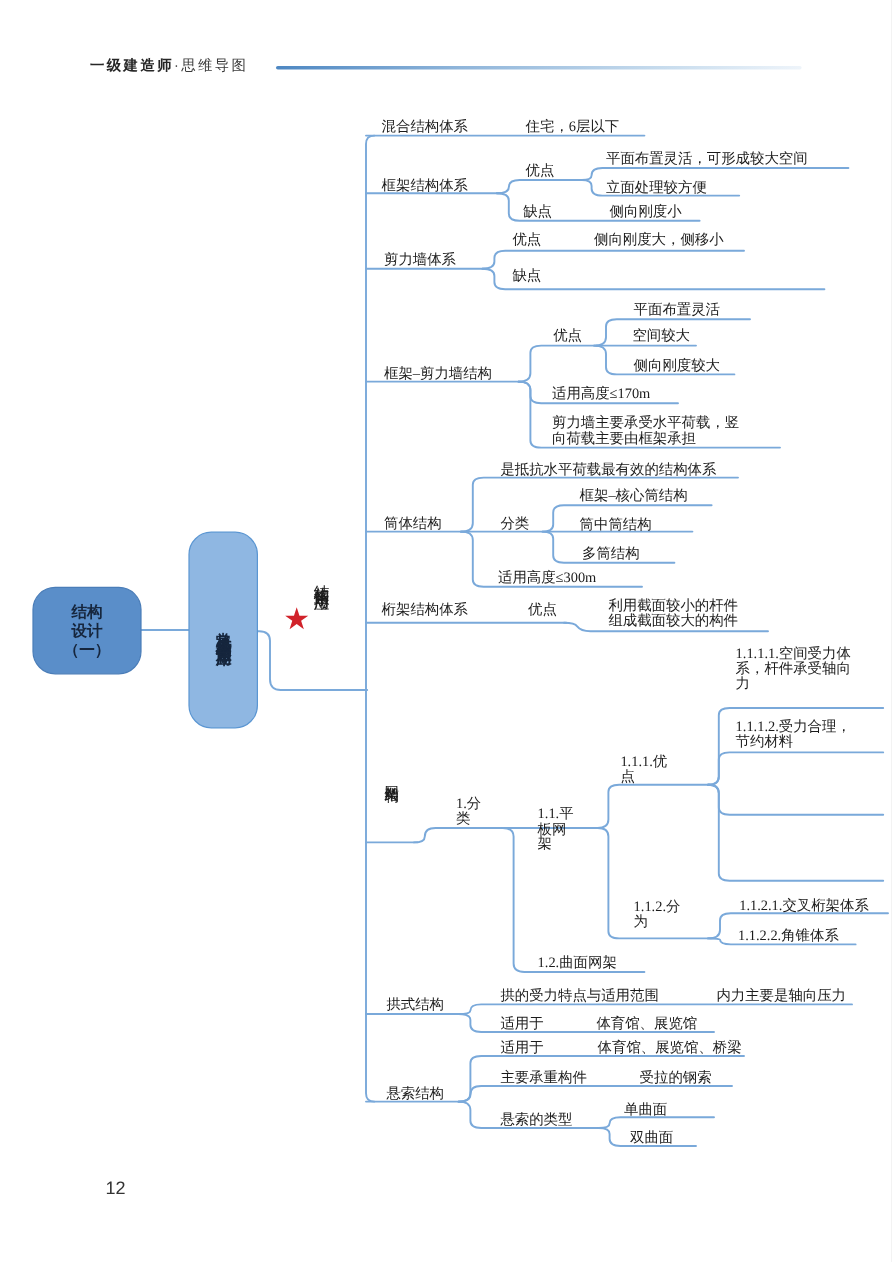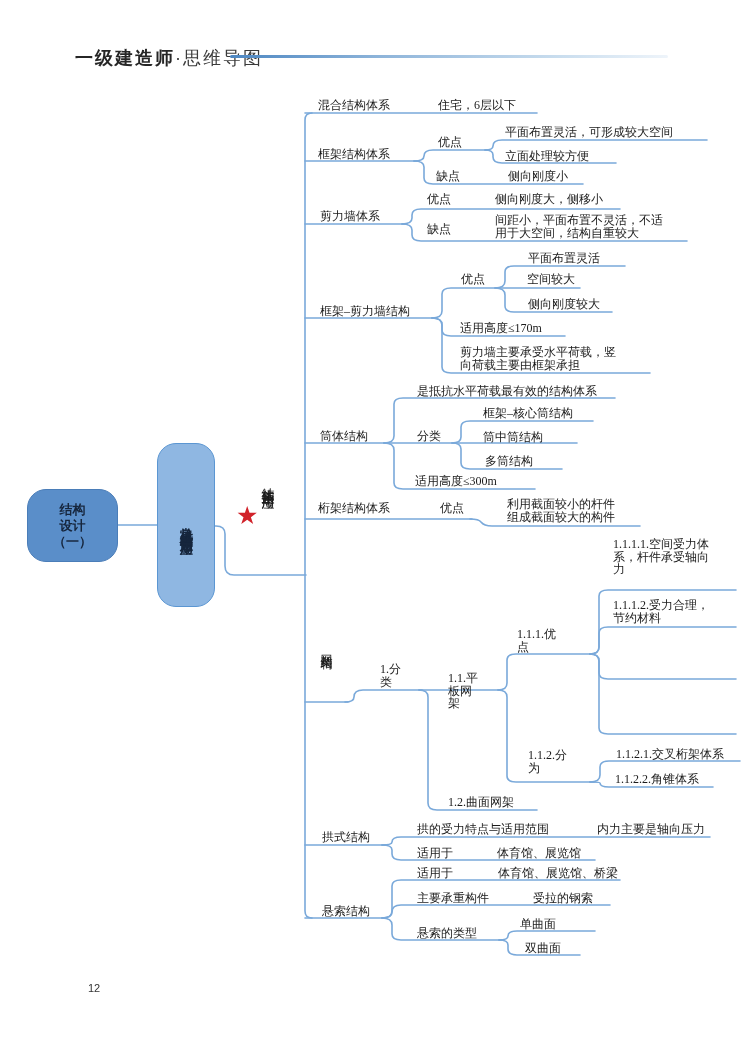--- a/index.html
+++ b/index.html
@@ -4,28 +4,28 @@
 <style>
   :root{
     --line:#7AA9DA; --root-fill:#5A8EC9; --root-border:#47379;
     --branch-fill:#8FB7E2; --branch-border:#5B96D2; --star:#D1222A;
   }
   html,body{margin:0;padding:0;background:#e8e8e8;}
   #page{position:relative;width:743px;height:1052px;background:#ffffff;overflow:hidden;
         font-family:"Liberation Serif","DejaVu Serif",serif;color:#1b1b1b;}
   
   #hdr{position:absolute;left:75px;top:46px;font-family:"Liberation Sans","DejaVu Sans",sans-serif;
-       font-size:18px;letter-spacing:2px;color:#262626;white-space:nowrap;}
+       font-size:12px;letter-spacing:2px;color:#262626;white-space:nowrap;}
   #hdr .b{font-weight:700;}
   #hdr .t{font-weight:500;color:#3a3a3a;}
   #hdr-rule{position:absolute;left:230px;top:55px;width:438px;height:3px;border-radius:2px;
        background:linear-gradient(to right,#4d87c2 0%,#8fb5da 35%,#c9ddee 75%,#eef4fa 100%);}
   
   #pgnum{position:absolute;left:88px;top:982px;font-family:"Liberation Sans","DejaVu Sans",sans-serif;
-       font-size:11px;color:#333;}
+       font-size:15px;color:#333;}
   
   .n{position:absolute;font-size:12px;line-height:12.5px;white-space:pre;color:#1b1b1b;}
   .v{writing-mode:vertical-rl;text-orientation:upright;letter-spacing:2px;}
   .box{position:absolute;display:flex;align-items:center;justify-content:center;
        border-radius:19px;font-weight:700;color:#16263d;}
   #root-box{left:27px;top:489px;width:89px;height:71px;background:var(--root-fill);
        border:1px solid #4a7db8;font-size:13px;line-height:16px;text-align:center;white-space:pre;}
   #level1-box{left:157px;top:443px;width:56px;height:162px;background:var(--branch-fill);
        border:1.5px solid var(--branch-border);font-size:13px;}
   #level1-box .v{letter-spacing:1.5px;line-height:14px;}
@@ -114,22 +114,20 @@
   <div class="n" style="left:438px;top:136px">优点</div>
   <div class="n" style="left:505px;top:126px">平面布置灵活，可形成较大空间</div>
   <div class="n" style="left:505px;top:150px">立面处理较方便</div>
   <div class="n" style="left:436px;top:170px">缺点</div>
   <div class="n" style="left:508px;top:170px">侧向刚度小</div>
 
   <div class="n" style="left:320px;top:210px">剪力墙体系</div>
   <div class="n" style="left:427px;top:193px">优点</div>
   <div class="n" style="left:495px;top:193px">侧向刚度大，侧移小</div>
   <div class="n" style="left:427px;top:223px">缺点</div>
-  <div class="n" style="left:495px;top:214px">间距小，平面布置不灵活，不适
-用于大空间，结构自重较大</div>
 
   <div class="n" style="left:320px;top:305px">框架–剪力墙结构</div>
   <div class="n" style="left:461px;top:273px">优点</div>
   <div class="n" style="left:528px;top:252px">平面布置灵活</div>
   <div class="n" style="left:527px;top:273px">空间较大</div>
   <div class="n" style="left:528px;top:298px">侧向刚度较大</div>
   <div class="n" style="left:460px;top:322px">适用高度≤170m</div>
   <div class="n" style="left:460px;top:346px">剪力墙主要承受水平荷载，竖
 向荷载主要由框架承担</div>
 

